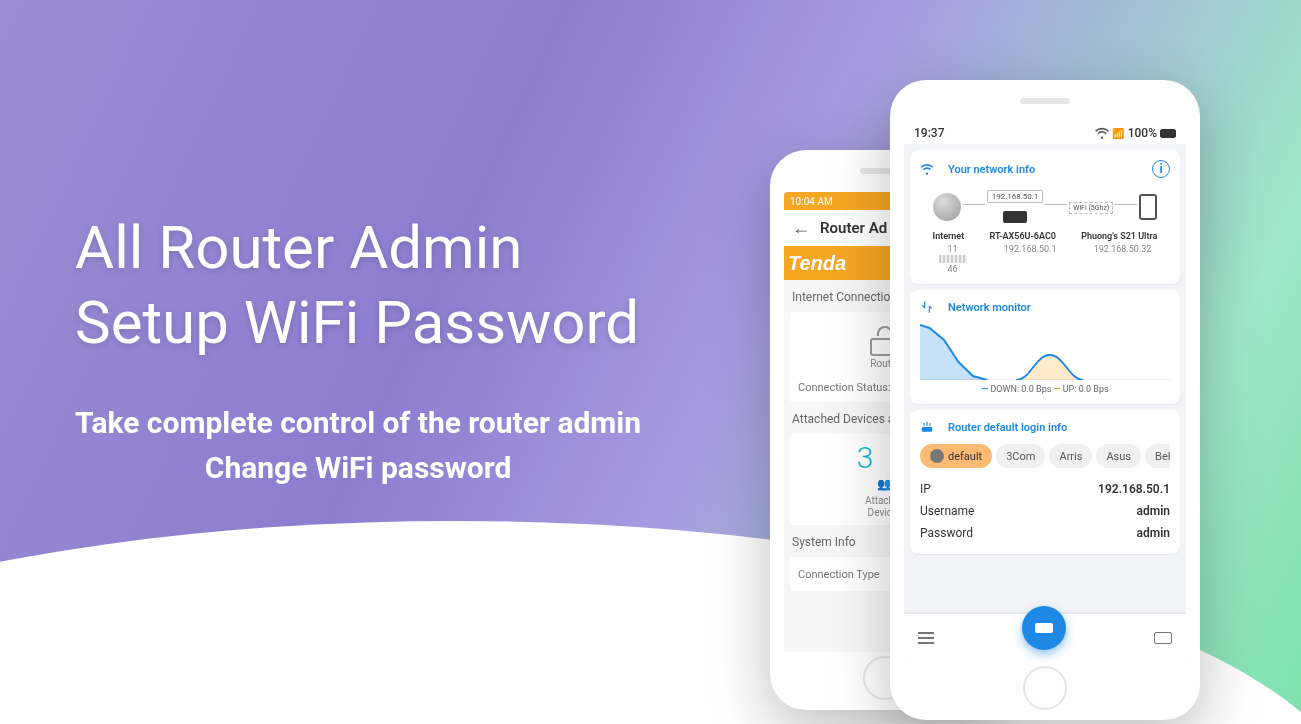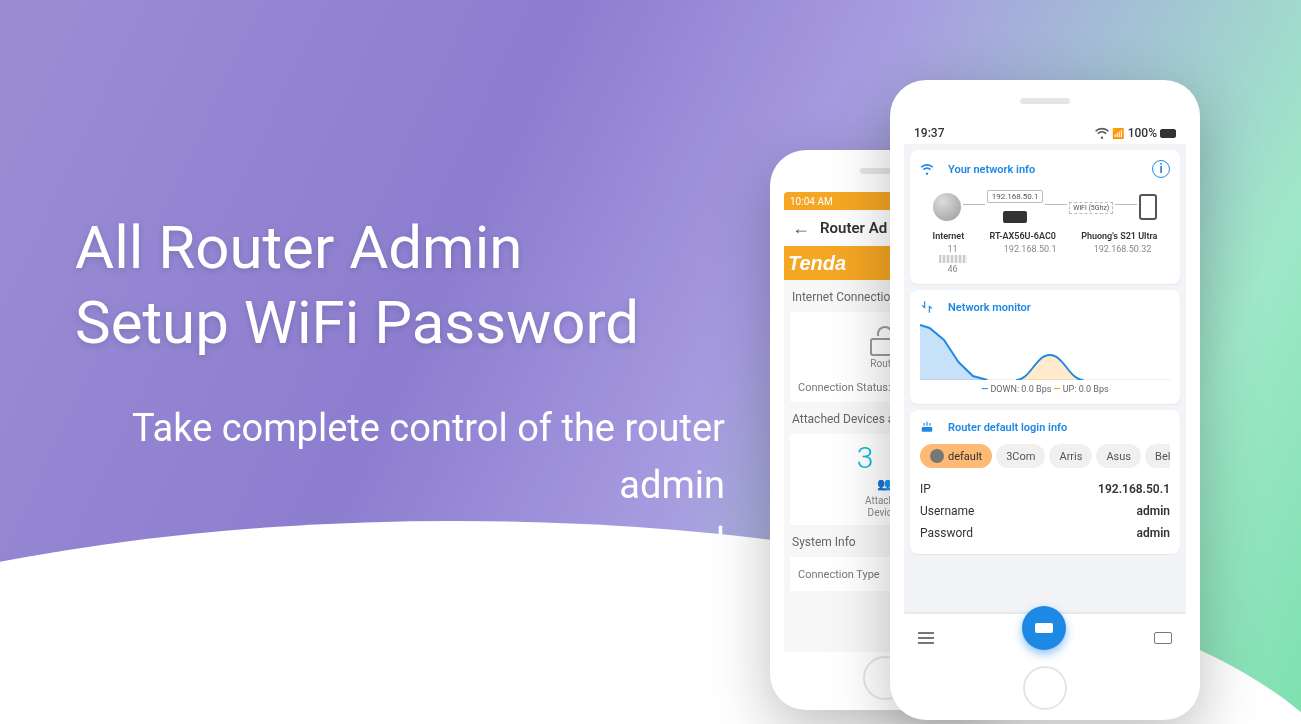--- a/index.html
+++ b/index.html
@@ -29,24 +29,24 @@
   z-index: 2;
 }
 .marketing h1 {
   font-size: 60px;
   font-weight: 400;
   line-height: 1.25;
   text-shadow: 0 2px 6px rgba(0,0,0,0.15);
 }
 .marketing p {
   margin-top: 40px;
-  font-size: 38px;
-  font-weight: 400;
+  font-size: 30px;
+  font-weight: 700;
   line-height: 1.5;
-  text-align: right;
+  text-align: center;
   max-width: 650px;
 }
 
 
 .phone {
   position: absolute;
   background: #fff;
   border-radius: 36px;
   box-shadow: 0 20px 60px rgba(0,0,0,0.25);
   z-index: 3;

